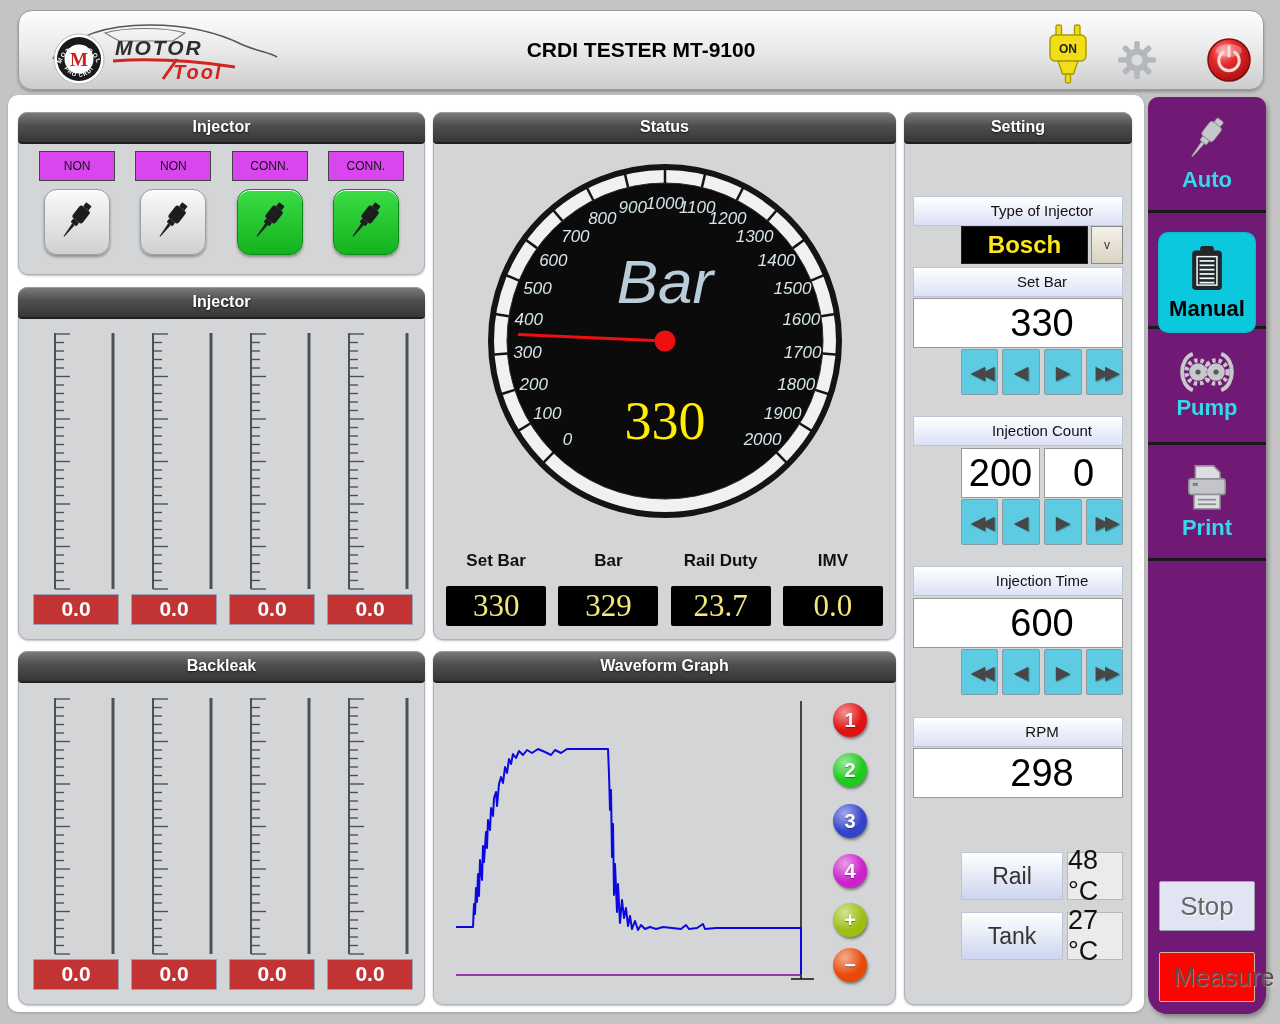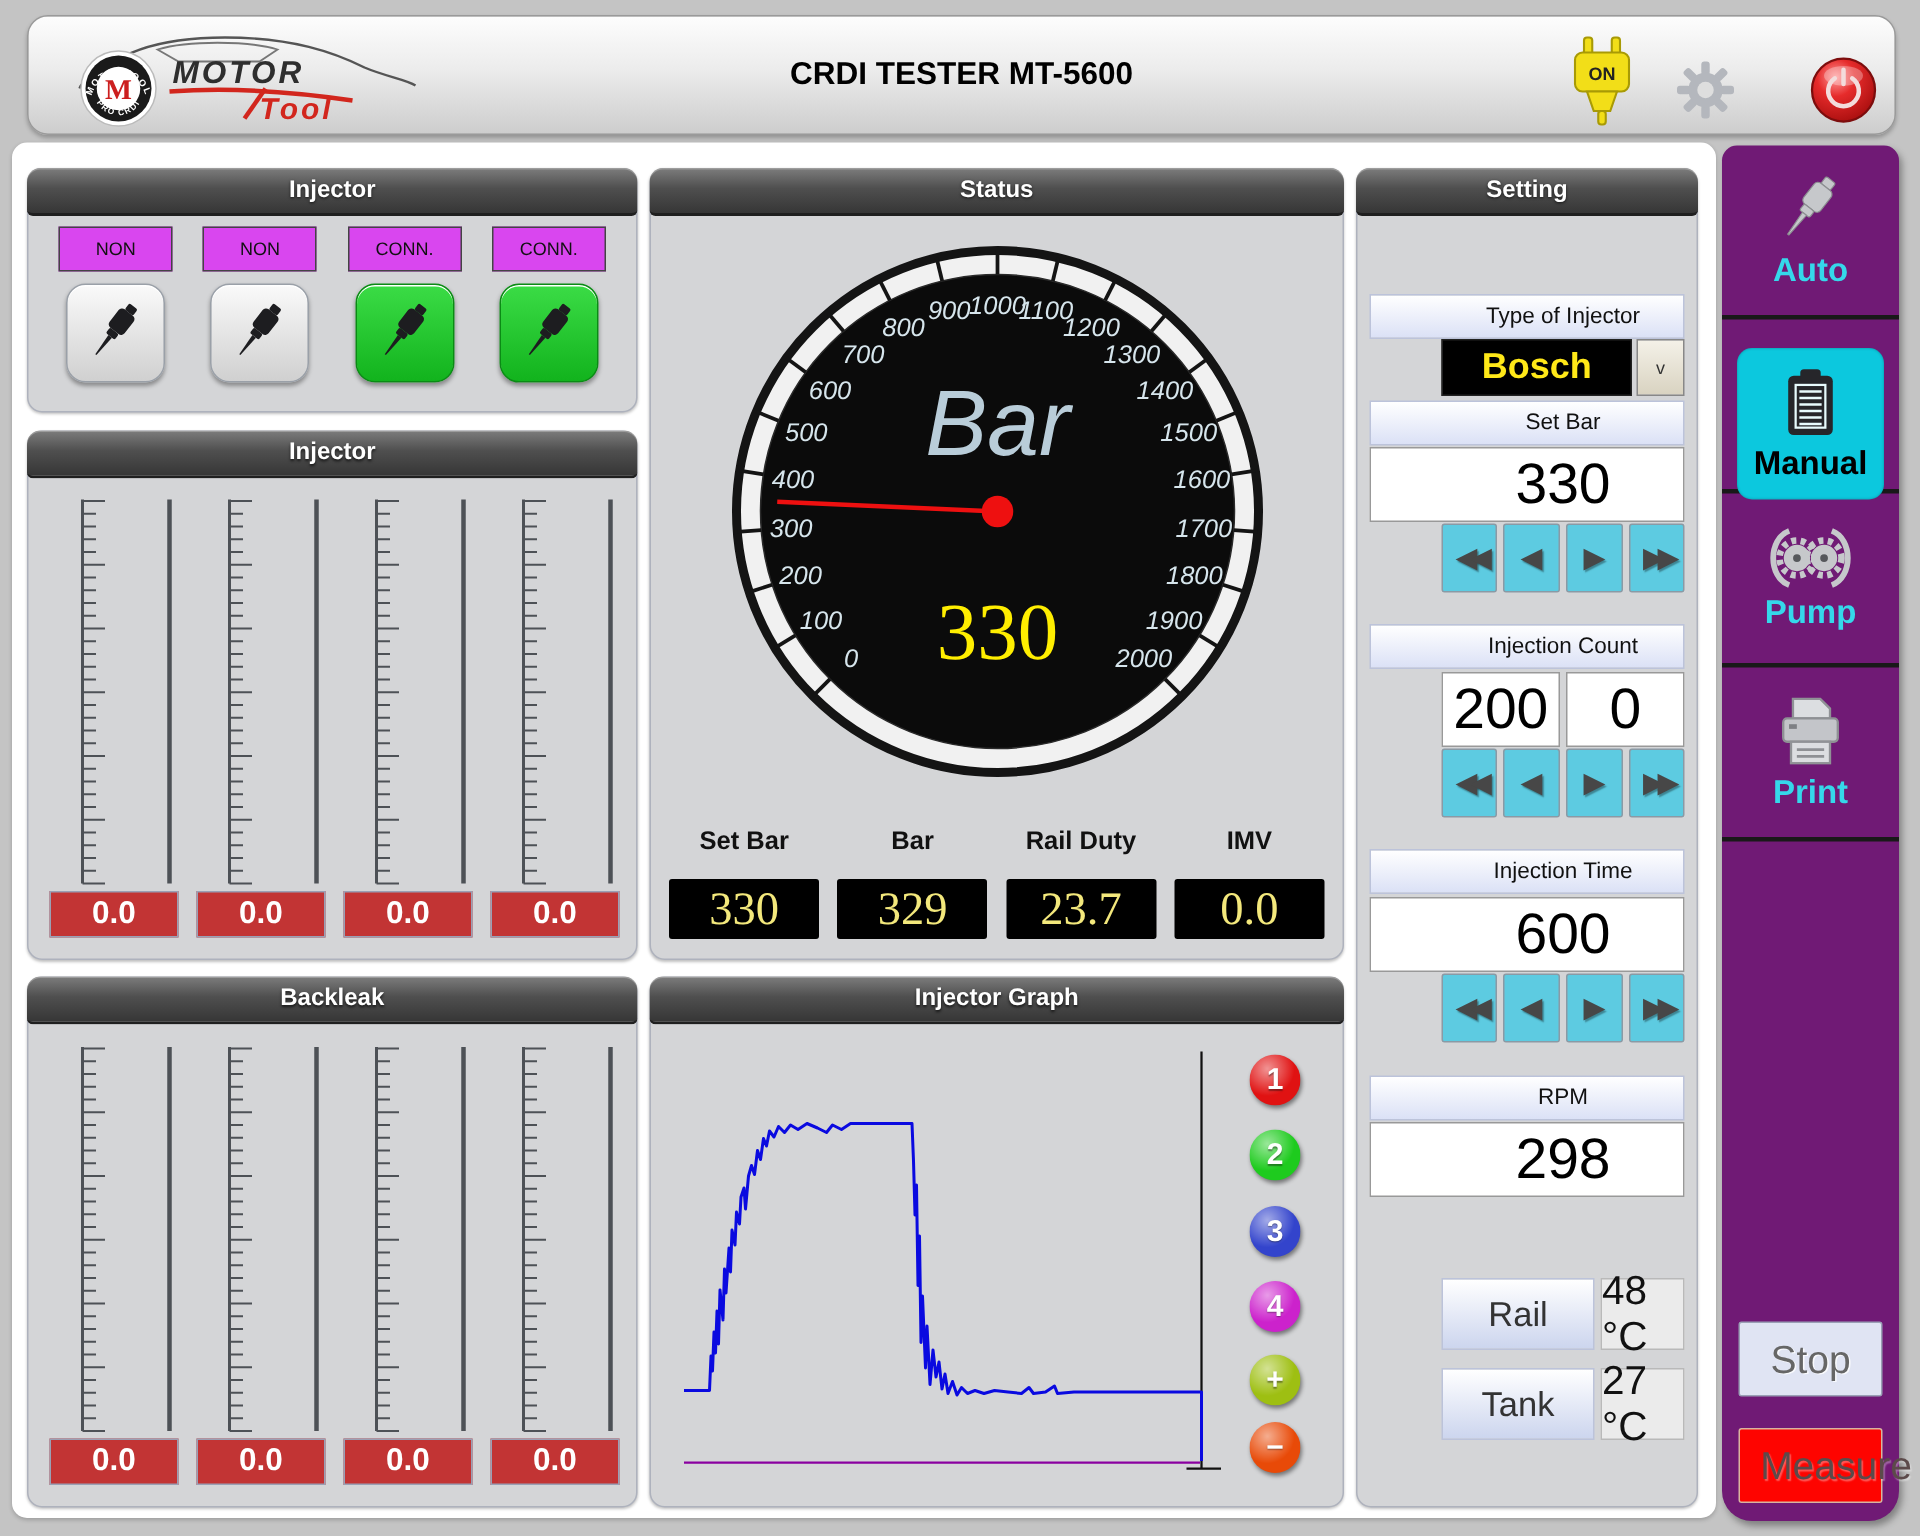--- a/index.html
+++ b/index.html
@@ -157,21 +157,21 @@
         <text font-size="5.6" font-weight="bold" fill="#fff" letter-spacing="1">
           <textPath href="#arcBot" startOffset="50%" text-anchor="middle">PRO CRDI</textPath>
         </text>
       </g>
       <text x="70" y="38" font-size="21" font-weight="bold" font-style="italic" fill="#2e2e2e" letter-spacing="2">MOTOR</text>
       <path d="M68 44 C110 41 150 44 190 50" fill="none" stroke="#d2261d" stroke-width="3"></path>
       <path d="M118 62 L132 42" fill="none" stroke="#d2261d" stroke-width="3"></path>
       <text x="128" y="62" font-size="20" font-weight="bold" font-style="italic" fill="#d2261d" letter-spacing="2">Tool</text>
     </svg>
 
-    <div class="app-title">CRDI TESTER MT-5600</div>
+    <div class="app-title">CRDI TESTER MT-9100</div>
 
     <svg class="hdr-icon plug-wrap" viewBox="0 0 46 62">
       <g fill="#f2de18" stroke="#a89a05" stroke-width="1.4">
         <rect x="11" y="2" width="5.5" height="12" rx="2"></rect>
         <rect x="29.5" y="2" width="5.5" height="12" rx="2"></rect>
         <rect x="5" y="12" width="36" height="26" rx="5"></rect>
         <path d="M13 38 L33 38 L28.5 51 L17.5 51 Z"></path>
         <rect x="20.5" y="51" width="5" height="9" rx="2"></rect>
       </g>
       <text x="23" y="30" text-anchor="middle" font-size="12" font-weight="bold" fill="#222">ON</text>
@@ -627,21 +627,21 @@
         <div class="readout-box">23.7</div>
       </div>
       <div class="readout">
         <div class="readout-label">IMV</div>
         <div class="readout-box">0.0</div>
       </div>
     </div>
   </div>
 
   <div class="panel" id="waveform-panel">
-    <div class="panel-header">Injector Graph</div>
+    <div class="panel-header">Waveform Graph</div>
     <svg id="wave-svg" viewBox="0 0 461 352">
       <line x1="367" y1="49" x2="367" y2="327" stroke="#111" stroke-width="1.5"></line>
       <line x1="357" y1="327" x2="380" y2="327" stroke="#111" stroke-width="1.5"></line>
       <line id="wave-baseline" stroke-width="1.5" x1="22" x2="366" y1="323" y2="323" stroke="#8a00a0"></line>
       <polyline id="wave-trace" fill="none" stroke-width="2" stroke-linejoin="round" points="22,275 39,275 40,252 41,262 42,236 43,250 44,222 45,244 46,208 48,228 49,194 50,210 52,180 53,196 54,168 56,178 57,156 59,164 60,146 62,140 63,154 65,132 67,125 69,131 71,115 73,121 75,107 77,112 79,102 82,106 85,99 89,103 93,98 98,101 104,97 111,100 117,103 121,98 127,101 133,97 174,97 175,122 176,158 177,138 178,205 179,172 180,243 181,212 183,260 184,232 186,271 188,248 190,266 192,256 194,274 196,264 198,277 201,269 204,278 207,273 211,277 216,275 222,277 229,275 238,276 247,277 252,273 255,277 263,276 269,272 271,277 282,276 300,276 322,276 345,276 367,276 367,322" stroke="#0a0ae0"></polyline>
     </svg>
     <button class="wave-btn" style="top: 51px; background: radial-gradient(circle at 35% 28%, rgba(255, 255, 255, 0.55), rgba(255, 255, 255, 0) 55%), rgb(224, 18, 18);">1</button>
     <button class="wave-btn" style="top: 101px; background: radial-gradient(circle at 35% 28%, rgba(255, 255, 255, 0.55), rgba(255, 255, 255, 0) 55%), rgb(30, 203, 30);">2</button>
     <button class="wave-btn" style="top: 152px; background: radial-gradient(circle at 35% 28%, rgba(255, 255, 255, 0.55), rgba(255, 255, 255, 0) 55%), rgb(51, 68, 204);">3</button>
     <button class="wave-btn" style="top: 202px; background: radial-gradient(circle at 35% 28%, rgba(255, 255, 255, 0.55), rgba(255, 255, 255, 0) 55%), rgb(204, 34, 204);">4</button>

